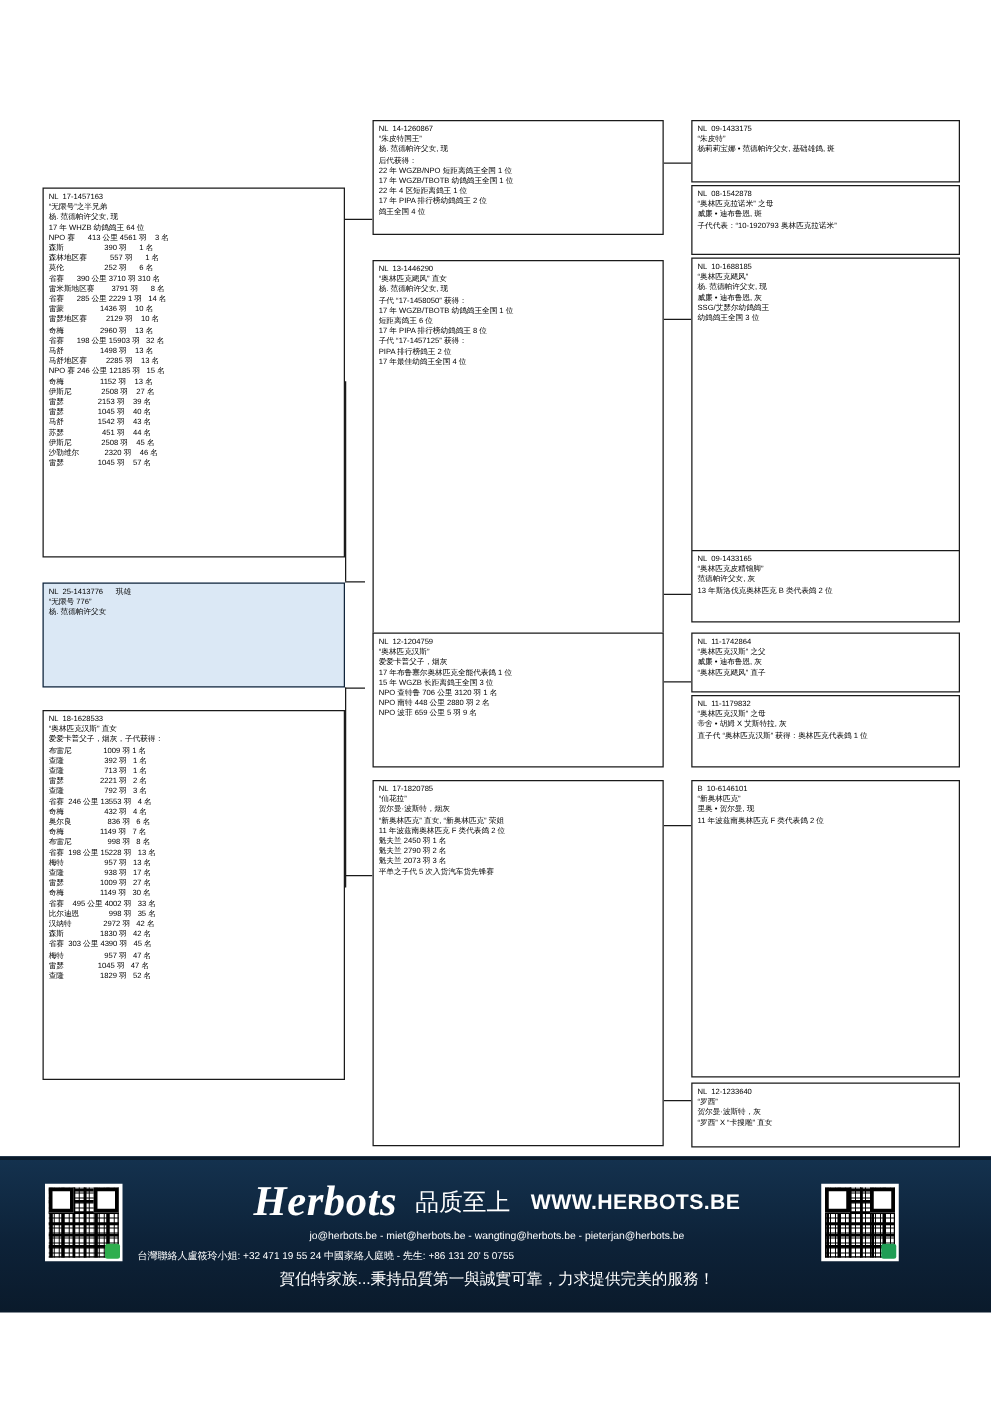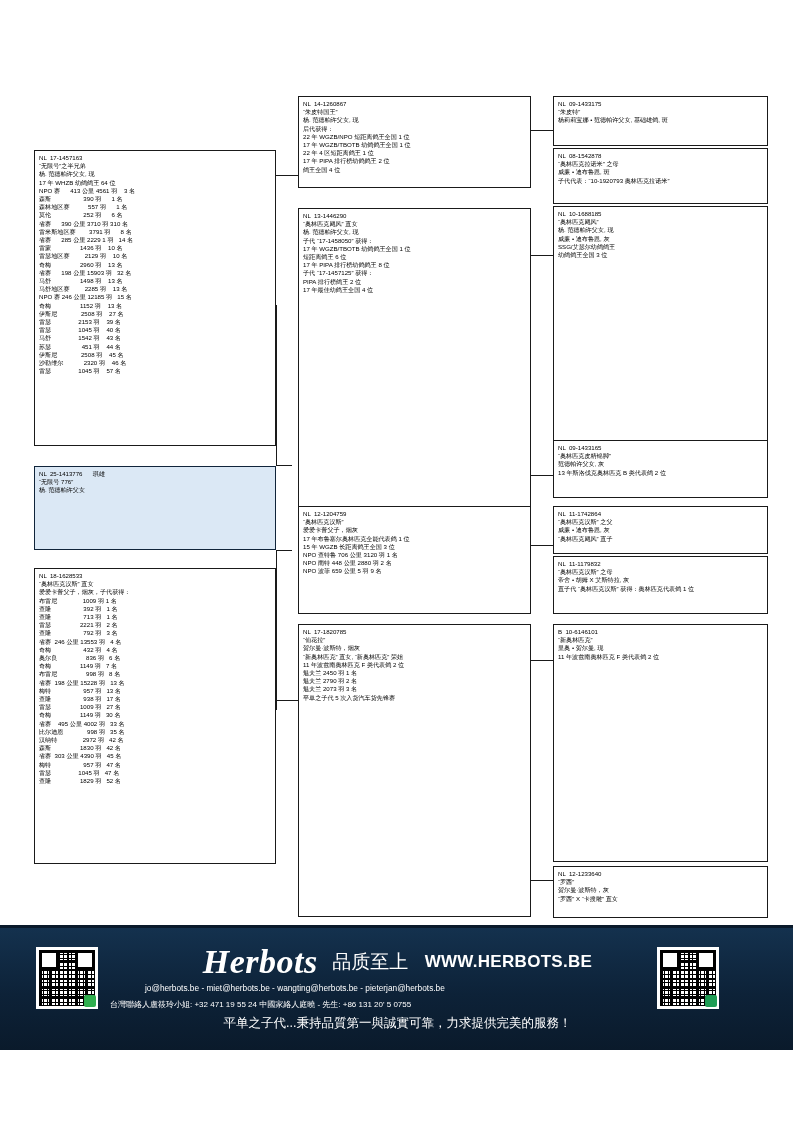--- a/index.html
+++ b/index.html
@@ -72,21 +72,21 @@
     font-size:34px;font-style:italic;font-weight:bold;color:#ffffff;letter-spacing:0.5px;
     display:inline-block;vertical-align:middle;
   }
   .brand .cn{
     font-size:19px;display:inline-block;vertical-align:middle;margin-left:10px;color:#ffffff;
   }
   .brand .site{
     font-size:17px;font-weight:bold;display:inline-block;vertical-align:middle;margin-left:12px;color:#ffffff;letter-spacing:0.3px;
   }
   .mails{
-    position:absolute;left:145px;top:58px;width:505px;font-size:8.3px;color:#ffffff;
+    position:absolute;left:145px;top:58px;width:505px;text-align:center;font-size:8.3px;color:#ffffff;
   }
   .contacts{
     position:absolute;left:110px;top:74px;width:575px;text-align:left;font-size:8px;color:#ffffff;
   }
   .slogan{
     position:absolute;left:110px;top:90px;width:575px;text-align:center;font-size:12.5px;color:#ffffff;
   }
 </style>
 </head>
 <body>
@@ -262,16 +262,16 @@
     </div>
 
     <div class="brand">
       <span class="logo">Herbots</span>
       <span class="cn">品质至上</span>
       <span class="site">WWW.HERBOTS.BE</span>
     </div>
 
     <div class="mails">jo@herbots.be - miet@herbots.be - wangting@herbots.be - pieterjan@herbots.be</div>
     <div class="contacts">台灣聯絡人盧筱玲小姐: +32 471 19 55 24     中國家絡人庭曉 - 先生: +86 131 20' 5 0755</div>
-    <div class="slogan">平单之子代...秉持品質第一與誠實可靠，力求提供完美的服務！</div>
+    <div class="slogan">賀伯特家族...秉持品質第一與誠實可靠，力求提供完美的服務！</div>
   </div>
 
 </div>
 
 </body></html>

